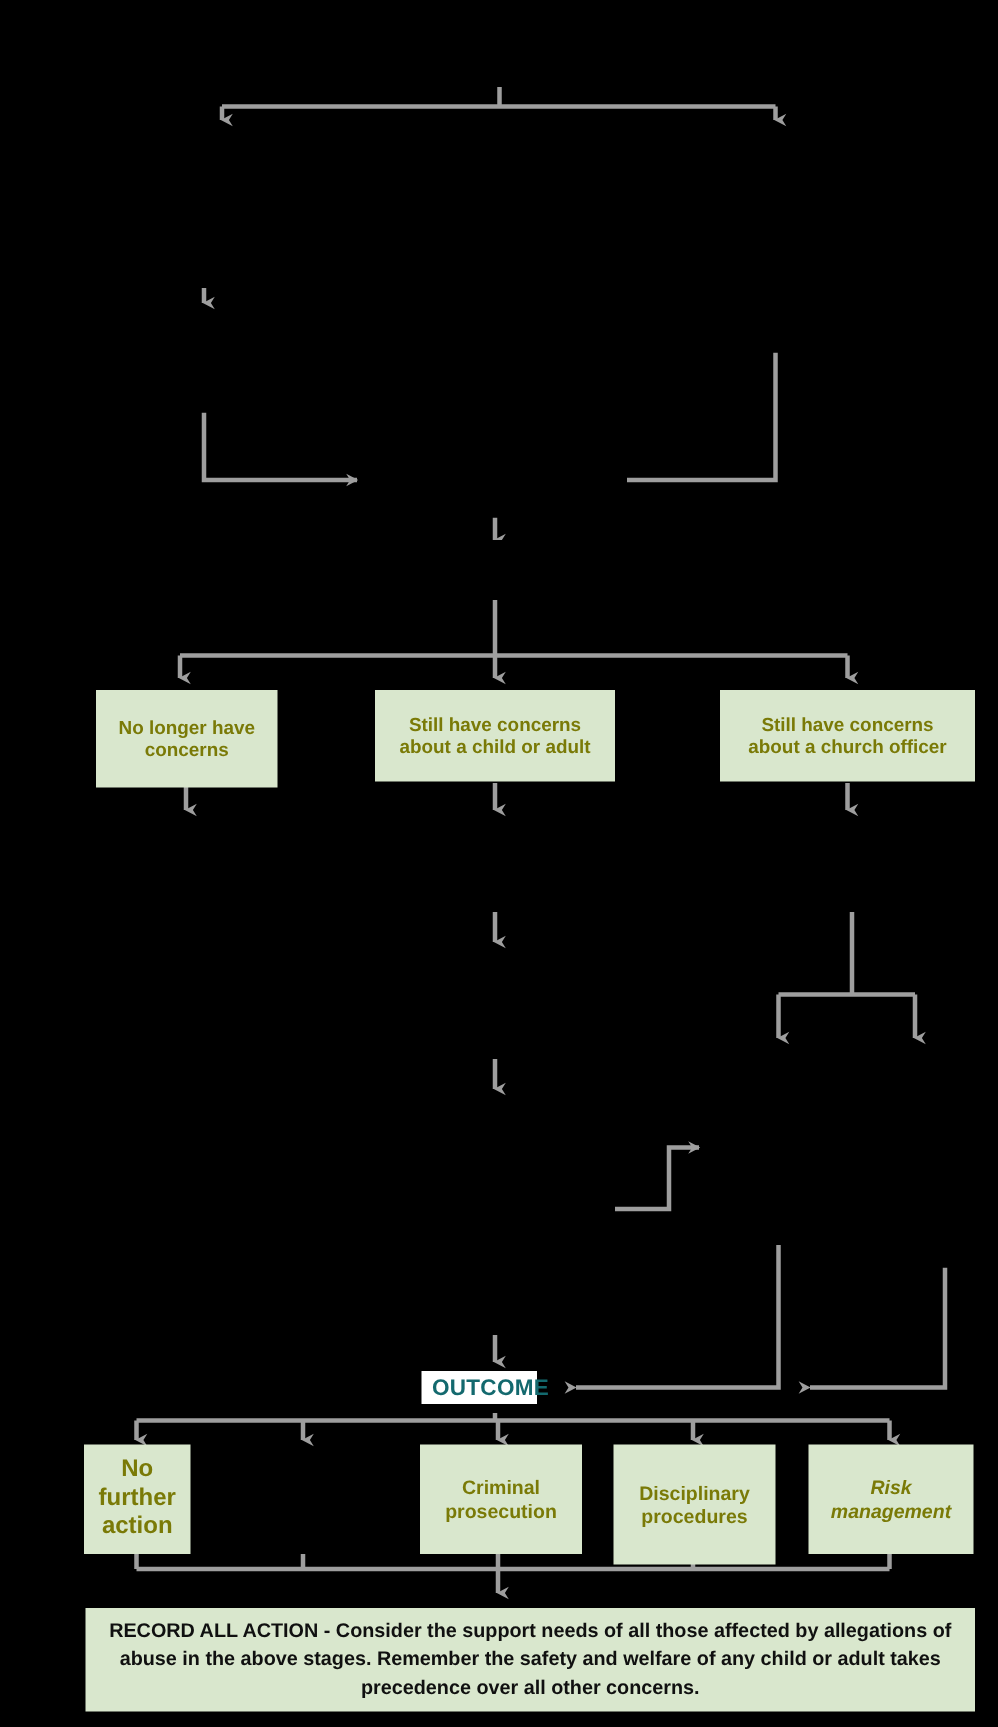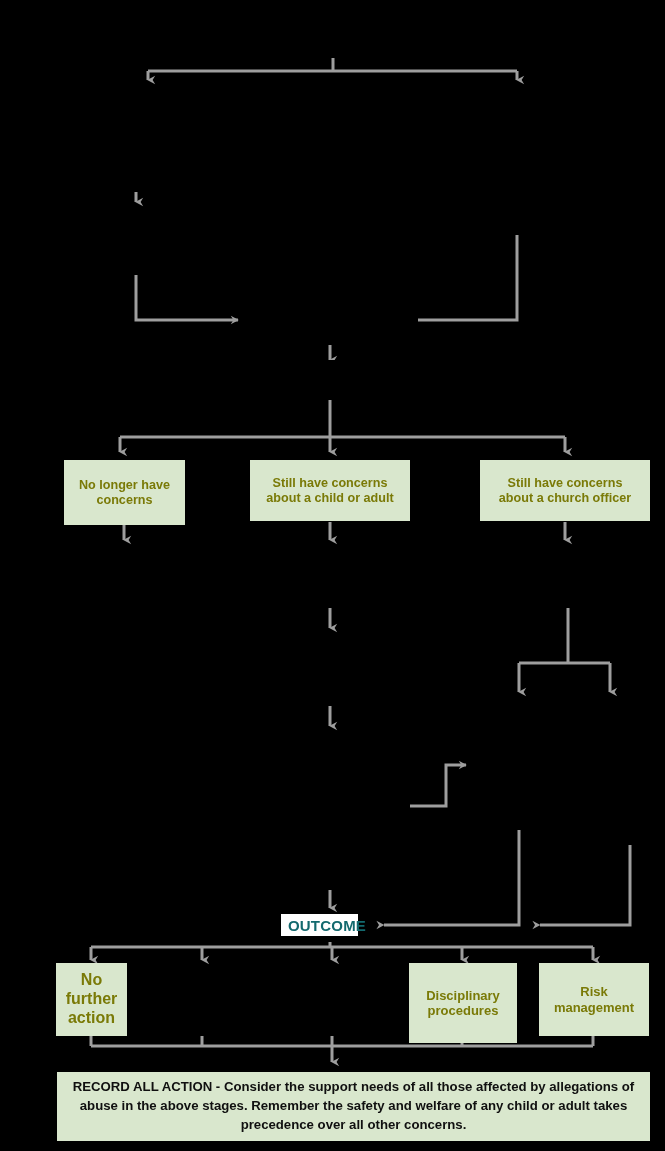--- a/index.html
+++ b/index.html
@@ -156,25 +156,29 @@
 
   <div class="outcome" style="left:281px;top:914px;width:77px;height:22px;padding-left:15px;">
     <span>OUTCOME</span>
   </div>
 
   <div class="node" style="left:56px;top:963px;width:71px;height:73px;font-size:16px;">
     <span class="txt">No
 further
 action</span>
   </div>
+  <div class="node" style="left:280px;top:963px;width:108px;height:73px;font-size:13px;">
+    <span class="txt">Criminal
+prosecution</span>
+  </div>
   <div class="node" style="left:409px;top:963px;width:108px;height:80px;font-size:13px;">
     <span class="txt">Disciplinary
 procedures</span>
   </div>
-  <div class="node" style="left:539px;top:963px;width:110px;height:73px;font-size:13px;">
+  <div class="node" style="left:539px;top:963px;width:110px;height:73px;font-size:13px;font-style:italic;">
     <span class="txt">Risk
 management</span>
   </div>
 
   <div class="record" style="left:57px;top:1072px;width:593px;height:69px;">
     <span class="txt">RECORD ALL ACTION - Consider the support needs of all those affected by allegations of abuse in the above stages. Remember the safety and welfare of any child or adult takes precedence over all other concerns.</span>
   </div>
 
 </div>
 

